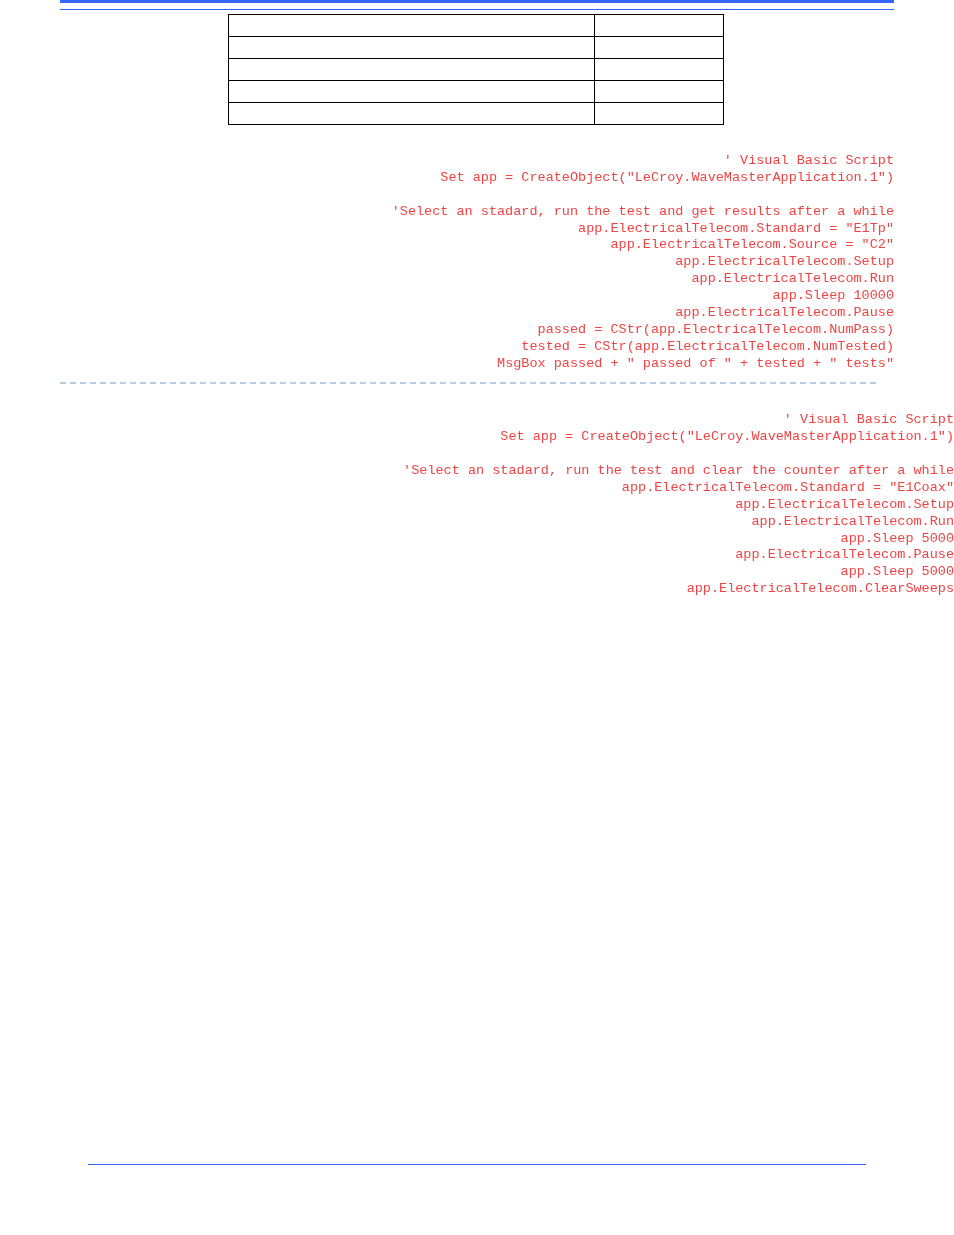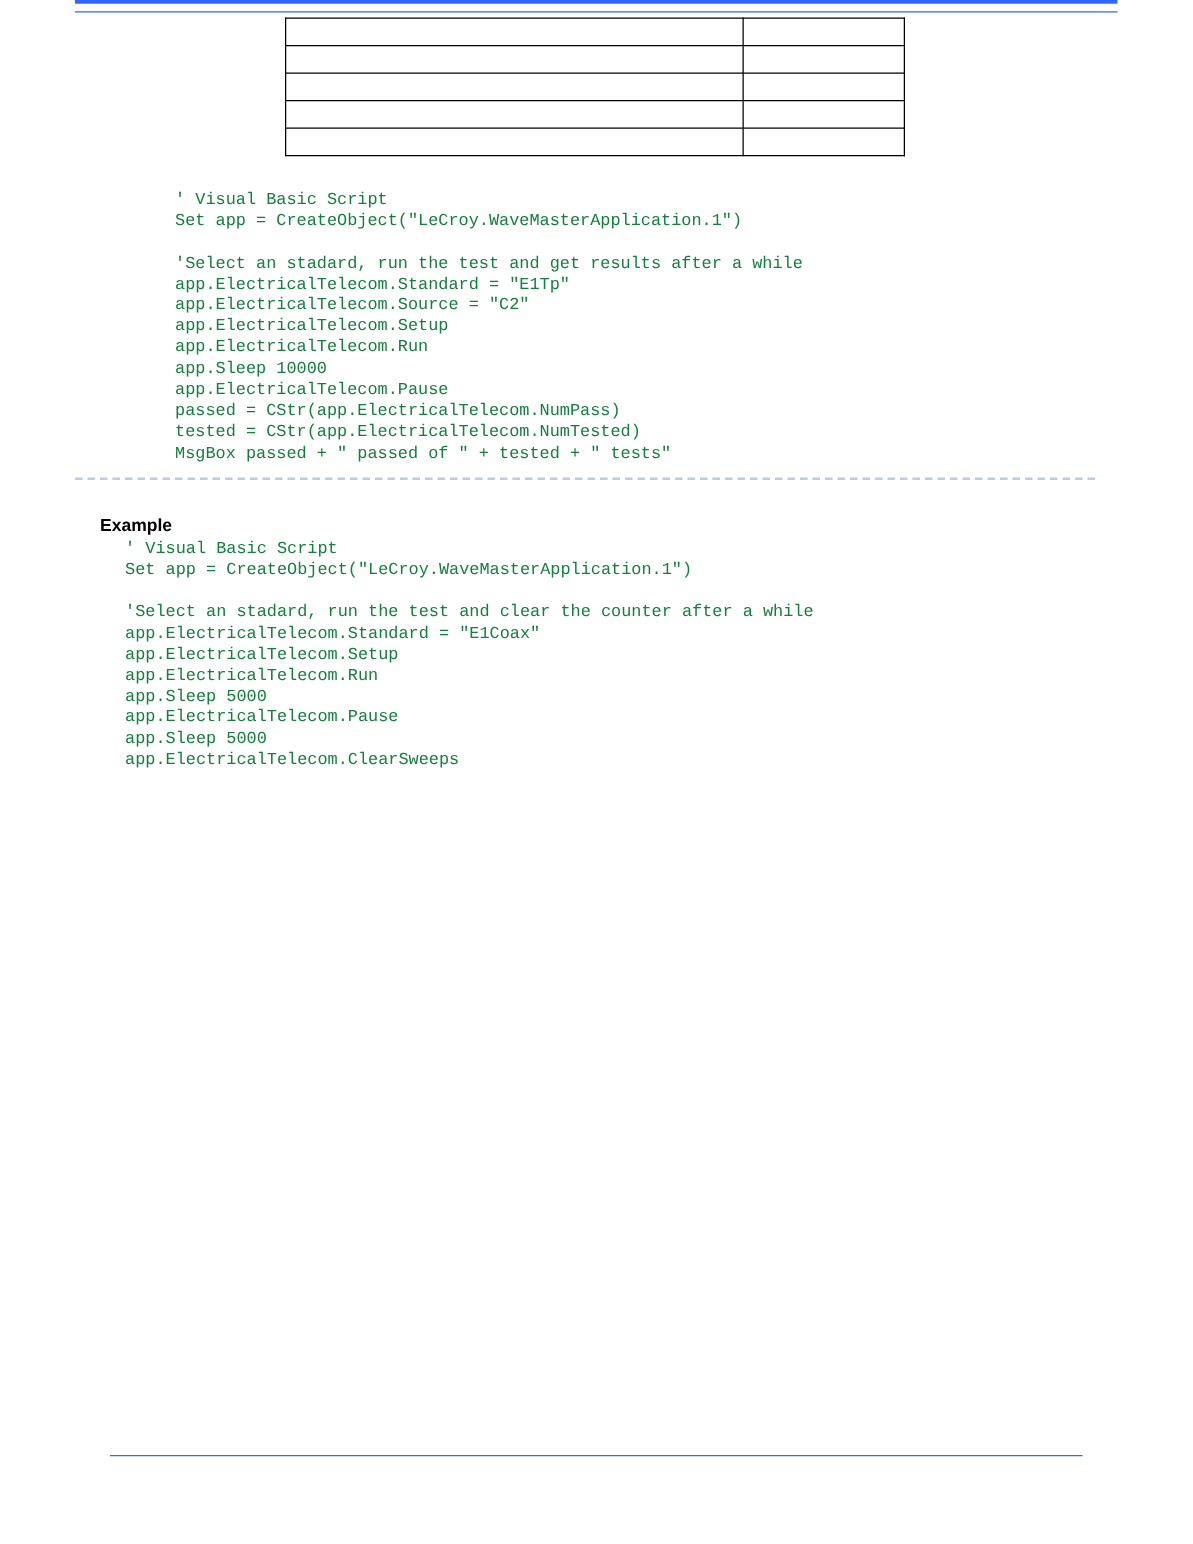--- a/index.html
+++ b/index.html
@@ -43,21 +43,22 @@
       padding: 2px 6px;
       font-size: 12px;
     }
     table.grid td.col1 { width: 74%; }
     table.grid td.col2 { width: 26%; }
     .code {
       font-family: "Courier New", monospace;
       font-size: 13.5px;
       line-height: 1.25;
       white-space: pre;
-      color: #15803d;
+      color: #ef4444;
+      text-align: right;
     }
     .code-block1 {
       margin-left: 80px;
       margin-bottom: 0;
     }
     .dash-rule {
       border: none;
       border-top: 2px dashed #b8cce4;
       margin: 10px 78px 28px 60px;
     }
@@ -133,21 +134,20 @@
 app.ElectricalTelecom.Pause
 passed = CStr(app.ElectricalTelecom.NumPass)
 tested = CStr(app.ElectricalTelecom.NumTested)
 MsgBox passed + " passed of " + tested + " tests"</div>
 
   </div>
 
   <hr class="dash-rule">
 
 
-  <div class="section-heading2">Example</div>
 
   <div class="code code-block2">' Visual Basic Script
 Set app = CreateObject("LeCroy.WaveMasterApplication.1")
 
 'Select an stadard, run the test and clear the counter after a while
 app.ElectricalTelecom.Standard = "E1Coax"
 app.ElectricalTelecom.Setup
 app.ElectricalTelecom.Run
 app.Sleep 5000
 app.ElectricalTelecom.Pause

